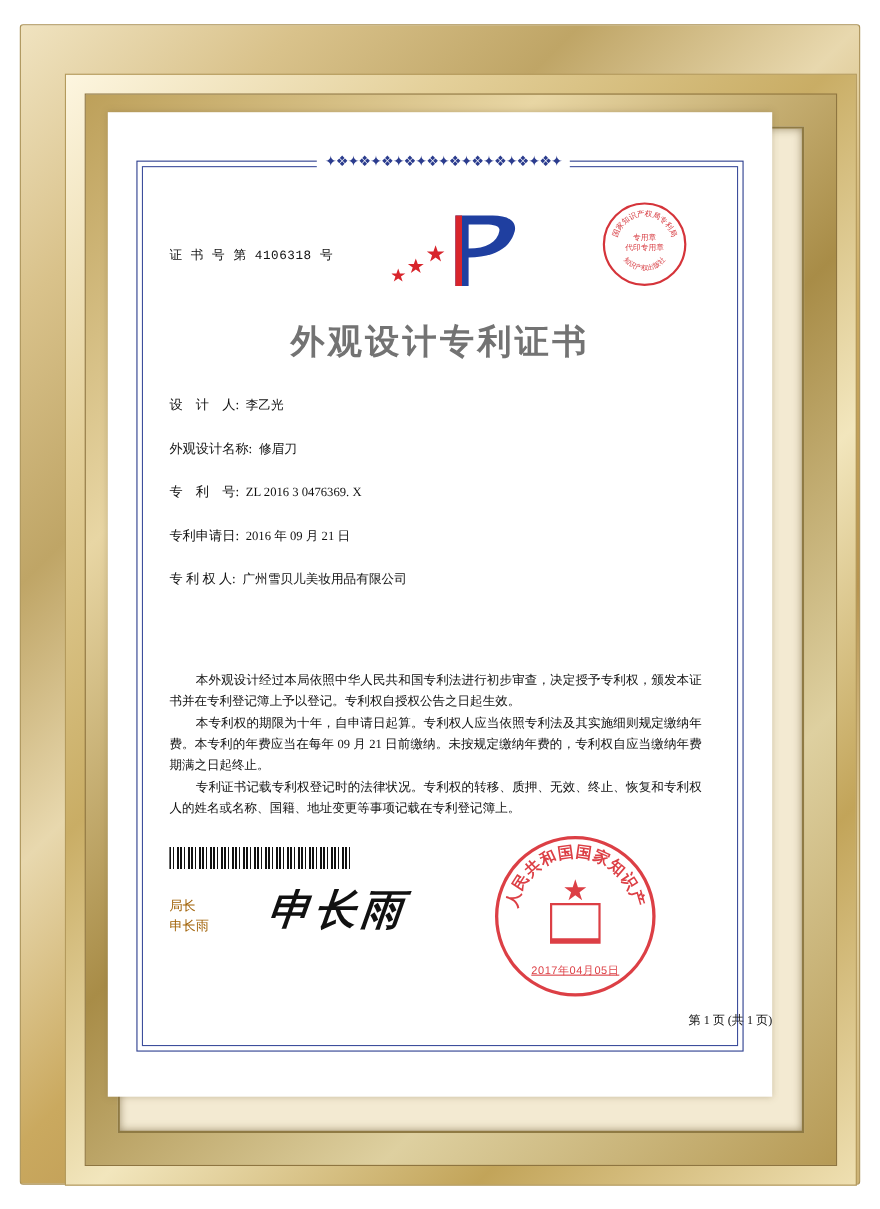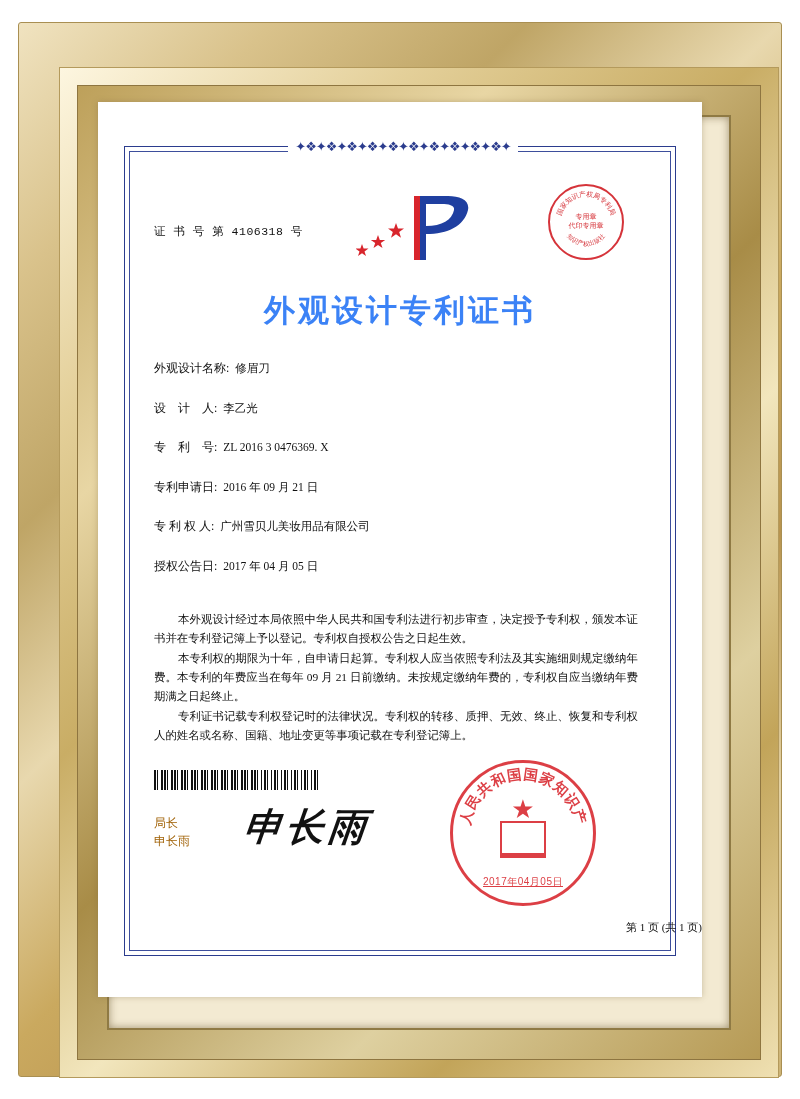--- a/index.html
+++ b/index.html
@@ -134,21 +134,21 @@
     font-family: "Liberation Sans", sans-serif;
   }
 
   .title {
     position: absolute;
     left: 0; right: 0; top: 188px;
     text-align: center;
     font-size: 31px;
     font-weight: bold;
     letter-spacing: 3px;
-    color: #3b82f6;
+    color: #737373;
     font-family: "Liberation Serif", serif;
   }
 
   
   .fields {
     position: absolute;
     left: 56px; top: 258px;
     width: 492px;
   }
   .field-row {
@@ -318,42 +318,38 @@
     <div class="st-center">
       <div>专用章</div>
       <div>代印专用章</div>
     </div>
   </div>
 
   <div class="title">外观设计专利证书</div>
 
   <div class="fields">
     <div class="field-row">
+      <span class="field-label">设　计　人:</span>
+      <span class="field-value">李乙光</span>
+    </div>
+    <div class="field-row">
       <span class="field-label">外观设计名称:</span>
       <span class="field-value">修眉刀</span>
     </div>
     <div class="field-row">
-      <span class="field-label">设　计　人:</span>
-      <span class="field-value">李乙光</span>
-    </div>
-    <div class="field-row">
       <span class="field-label">专　利　号:</span>
       <span class="field-value">ZL 2016 3 0476369. X</span>
     </div>
     <div class="field-row">
       <span class="field-label">专利申请日:</span>
       <span class="field-value">2016 年 09 月 21 日</span>
     </div>
     <div class="field-row">
       <span class="field-label">专 利 权 人:</span>
       <span class="field-value">广州雪贝儿美妆用品有限公司</span>
-    </div>
-    <div class="field-row">
-      <span class="field-label">授权公告日:</span>
-      <span class="field-value">2017 年 04 月 05 日</span>
     </div>
   </div>
 
   <div class="body-text">
     <p>本外观设计经过本局依照中华人民共和国专利法进行初步审查，决定授予专利权，颁发本证书并在专利登记簿上予以登记。专利权自授权公告之日起生效。</p>
     <p>本专利权的期限为十年，自申请日起算。专利权人应当依照专利法及其实施细则规定缴纳年费。本专利的年费应当在每年 09 月 21 日前缴纳。未按规定缴纳年费的，专利权自应当缴纳年费期满之日起终止。</p>
     <p>专利证书记载专利权登记时的法律状况。专利权的转移、质押、无效、终止、恢复和专利权人的姓名或名称、国籍、地址变更等事项记载在专利登记簿上。</p>
   </div>
 
   <div class="barcode"></div>

